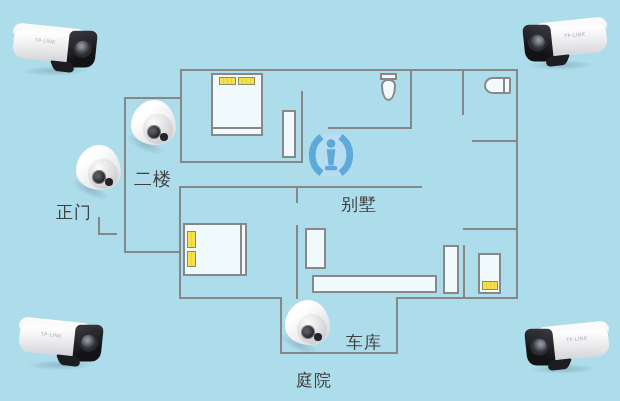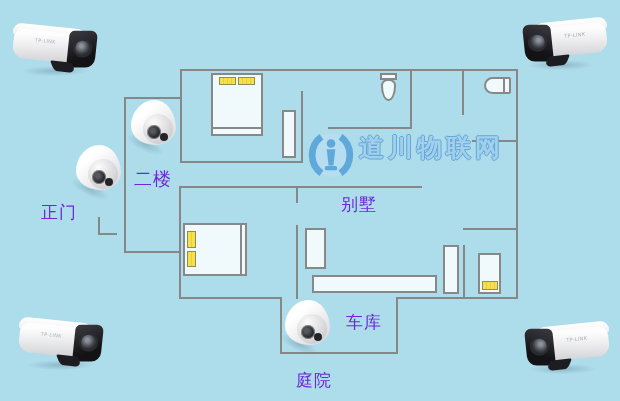--- a/index.html
+++ b/index.html
@@ -11,21 +11,21 @@
   
   .wall{position:absolute; background:#878787;}
   
   .furn{position:absolute; background:#f0f9fc; border:2px solid #888; box-sizing:border-box;}
   .fline{position:absolute; background:#888;}
   .pillow{position:absolute; box-sizing:border-box; border:1px solid #8d8d5a;
     background:repeating-linear-gradient(90deg,#f6e049 0 3px,#e7d23b 3px 4px);}
   .toilet-bowl{border-radius:45% 45% 50% 50%/28% 28% 68% 68%;}
   .sink{border-radius:9px 2px 2px 9px/9px 2px 2px 9px;}
   
-  .lbl{position:absolute; color:#6d28d9; font-size:17px; font-weight:500; letter-spacing:1px; white-space:nowrap;}
+  .lbl{position:absolute; color:#404040; font-size:17px; font-weight:500; letter-spacing:1px; white-space:nowrap;}
   .lbl.two-line{line-height:29px; font-size:18px;}
   
   .wm{position:absolute; left:306px; top:130px; width:215px; height:50px;}
   .wm-logo{position:absolute; left:2px; top:2px;}
   .wm-brand{
     position:absolute; left:53px; top:1px; font-size:25px; font-weight:bold; letter-spacing:4px;
     color:#a5d0ec;
     text-shadow:-1px 0 #62a8da,1px 0 #62a8da,0 -1px #62a8da,0 1px #62a8da;
     white-space:nowrap;
   }
@@ -127,29 +127,28 @@
 
   <div class="wm">
     <svg class="wm-logo" width="46" height="46" viewBox="0 0 48 48">
       <circle cx="24" cy="24" r="23" fill="#b7ddf1" opacity="0.9"></circle>
       <path d="M14,5 A23.5,23.5 0 0 0 14,43" stroke="#5ea8da" stroke-width="7" fill="none"></path>
       <path d="M34,5 A23.5,23.5 0 0 1 34,43" stroke="#5ea8da" stroke-width="7" fill="none"></path>
       <circle cx="24" cy="12" r="4.5" fill="#5ea8da"></circle>
       <path d="M19.5,18 L28.5,18 L26.5,35 L21.5,35 Z" fill="#5ea8da"></path>
       <rect x="17.5" y="35.5" width="13" height="4.5" rx="2" fill="#5ea8da"></rect>
     </svg>
-    <div class="wm-brand">道川物联网</div>
   </div>
 
   <div class="lbl two-line" style="left:134px;top:164px">
     <div>二楼</div>
   </div>
-  <div class="lbl" style="left:41px;top:201px">正门</div>
+  <div class="lbl" style="left:56px;top:201px">正门</div>
   <div class="lbl" style="left:341px;top:193px">别墅</div>
-  <div class="lbl" style="left:346px;top:311px">车库</div>
+  <div class="lbl" style="left:346px;top:331px">车库</div>
   <div class="lbl" style="left:296px;top:369px">庭院</div>
 
   <div class="bullet" style="left:10px;top:20px">
     <div class="shadow"></div>
     <div class="unit">
       <div class="hood"></div>
         <div class="body"></div>
       <div class="brand">TP-LINK</div>
       <div class="front"></div>
         <div class="lens"></div>

